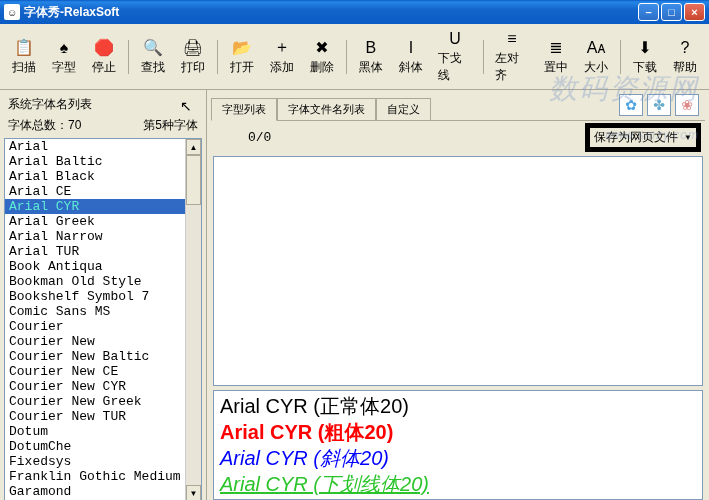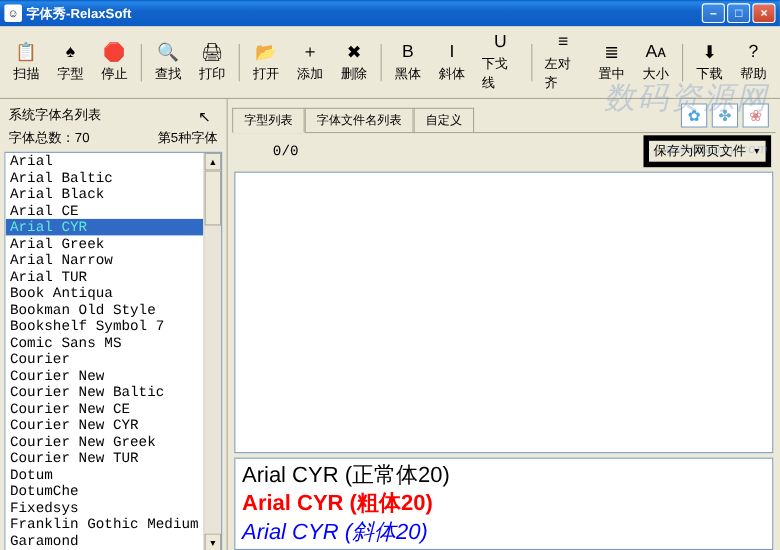--- a/index.html
+++ b/index.html
@@ -210,20 +210,21 @@
       <span class="counter-text">0/0</span>
       <div class="save-dropdown">
         <span>保存为网页文件</span>
       </div>
     </div>
     <div class="preview-area"></div>
     <div class="sample-area" id="sample-area">
         <div class="sample-line s-normal">Arial CYR (正常体20)</div>
         <div class="sample-line s-bold">Arial CYR (粗体20)</div>
         <div class="sample-line s-italic">Arial CYR (斜体20)</div>
+        <div class="sample-line s-underline">Arial CYR (下划线体20)</div>
       </div>
   </div>
 </div>
 
 <div class="watermark">
   <div class="wm-big">数码资源网</div>
   <div class="wm-small">www.smzy.com</div>
 </div>
 
 <div class="cursor-icon">↖</div>

